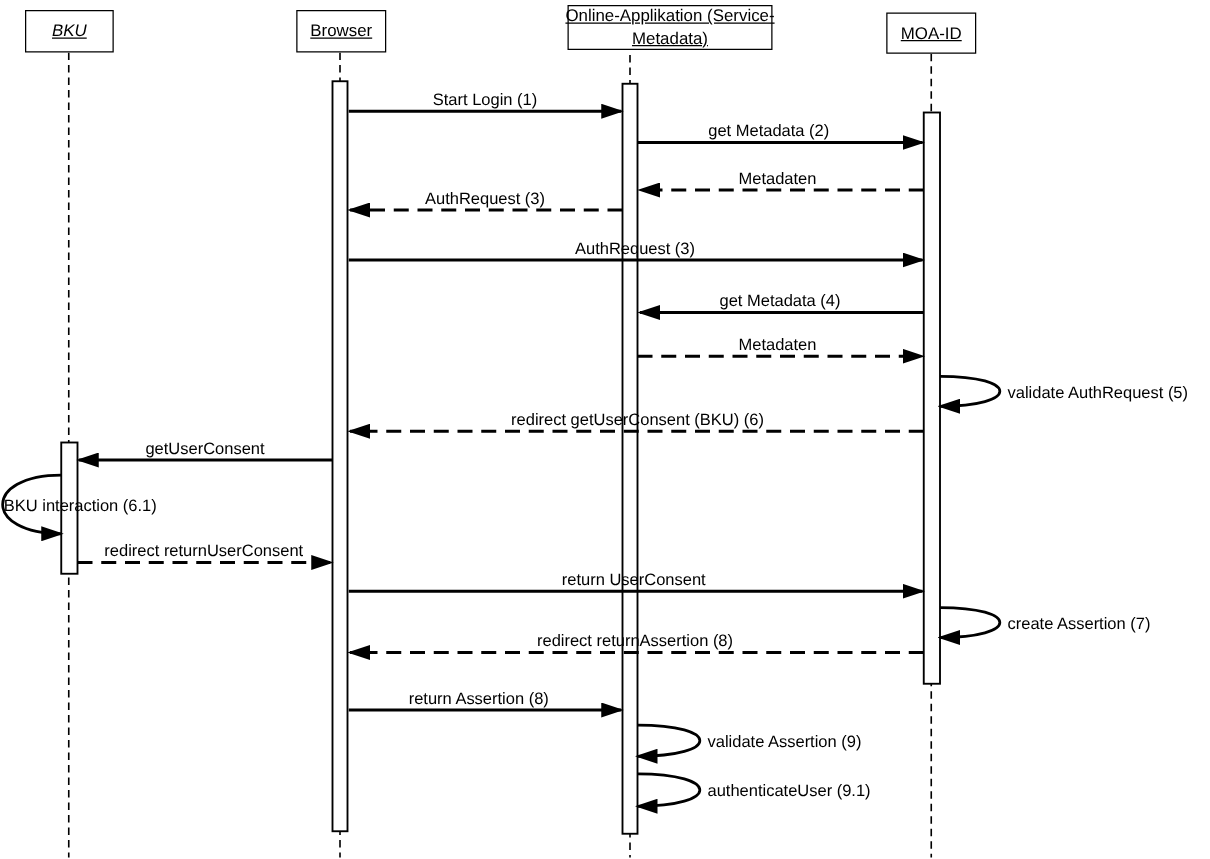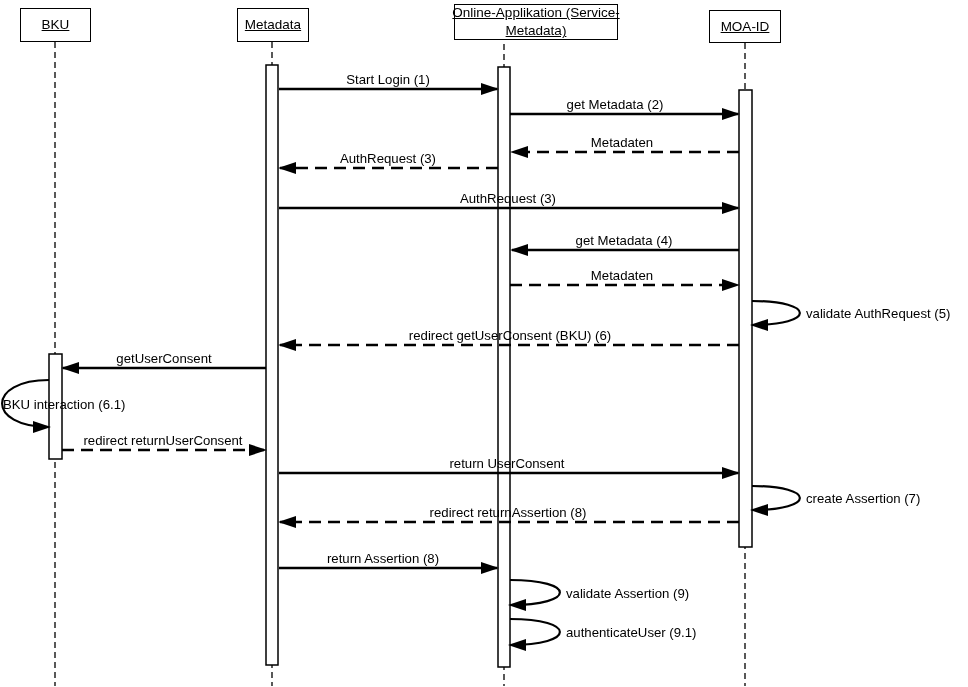--- a/index.html
+++ b/index.html
@@ -98,26 +98,26 @@
         <text x="508" y="517" text-anchor="middle" class="mlabel">redirect returnAssertion (8)</text>
         <text x="383" y="563" text-anchor="middle" class="mlabel">return Assertion (8)</text>
         <text x="806" y="318" text-anchor="start" class="mlabel">validate AuthRequest (5)</text>
         <text x="3" y="408.5" text-anchor="start" class="mlabel">BKU interaction (6.1)</text>
         <text x="806" y="503" text-anchor="start" class="mlabel">create Assertion (7)</text>
         <text x="566" y="597.5" text-anchor="start" class="mlabel">validate Assertion (9)</text>
         <text x="566" y="637" text-anchor="start" class="mlabel">authenticateUser (9.1)</text>
       </g>
   </svg>
 
-  <div class="pbox" style="left: 20px; top: 8px; width: 71px; height: 34px;">
+  <div class="pbox" style="left: 20px; top: 8px; width: 71px; height: 34px; font-style: italic;">
     <span>BKU</span>
   </div>
 
   <div class="pbox" style="left: 237px; top: 8px; width: 72px; height: 34px;">
-    <span>Metadata</span>
+    <span>Browser</span>
   </div>
 
   <div class="pbox" style="left: 422px; top: 4px; width: 164px; height: 36px; margin-left: 32px;">
     <span>Online-Applikation (Service-</span>
     <span>Metadata)</span>
   </div>
 
   <div class="pbox" style="left: 709px; top: 10px; width: 72px; height: 33px;">
     <span>MOA-ID</span>
   </div>

